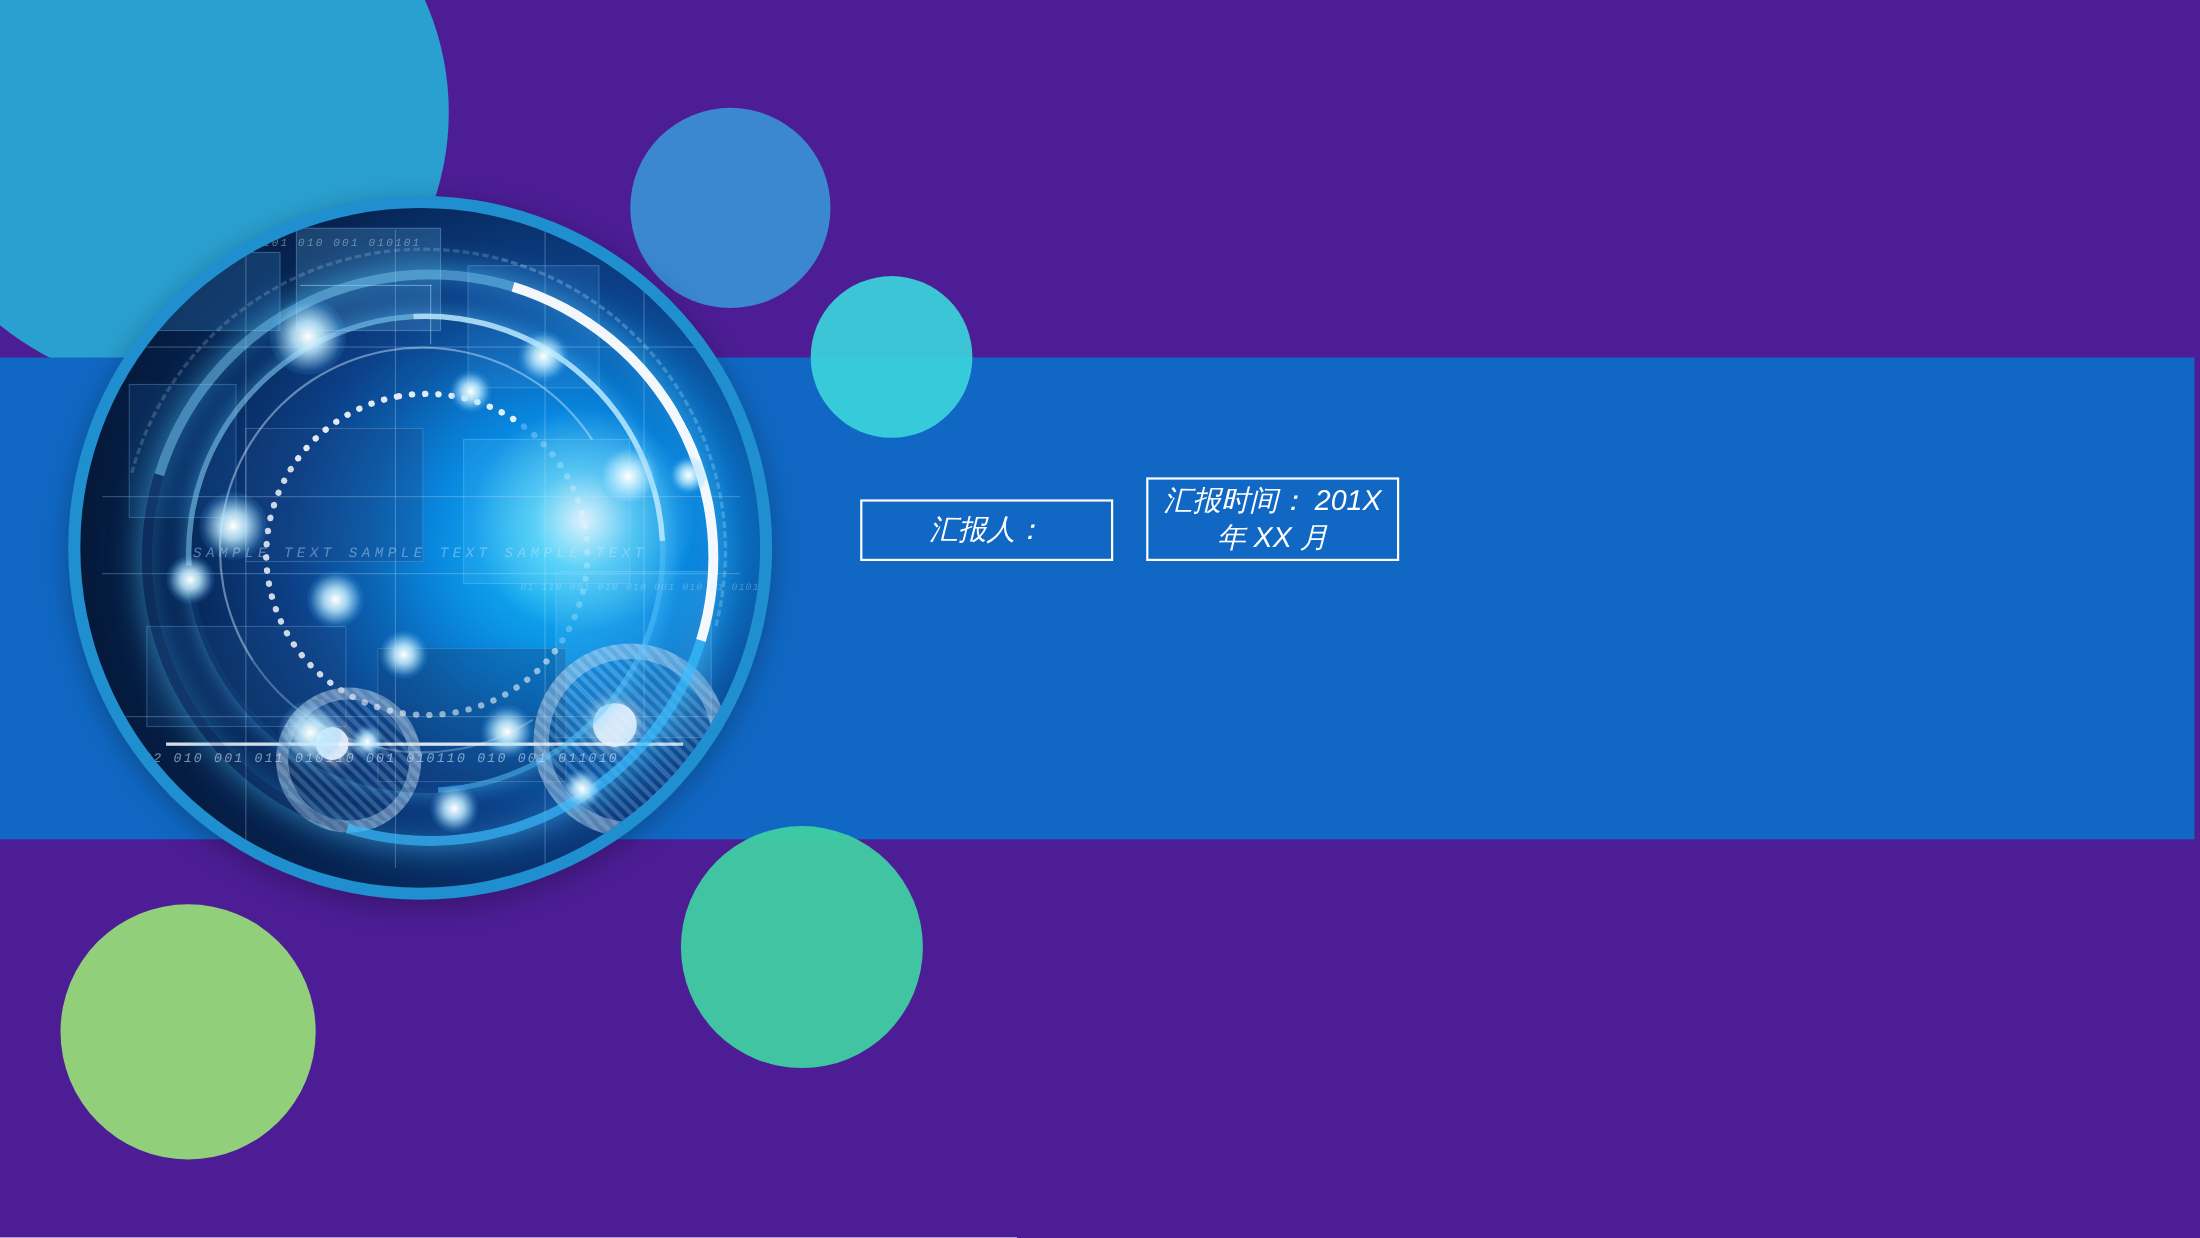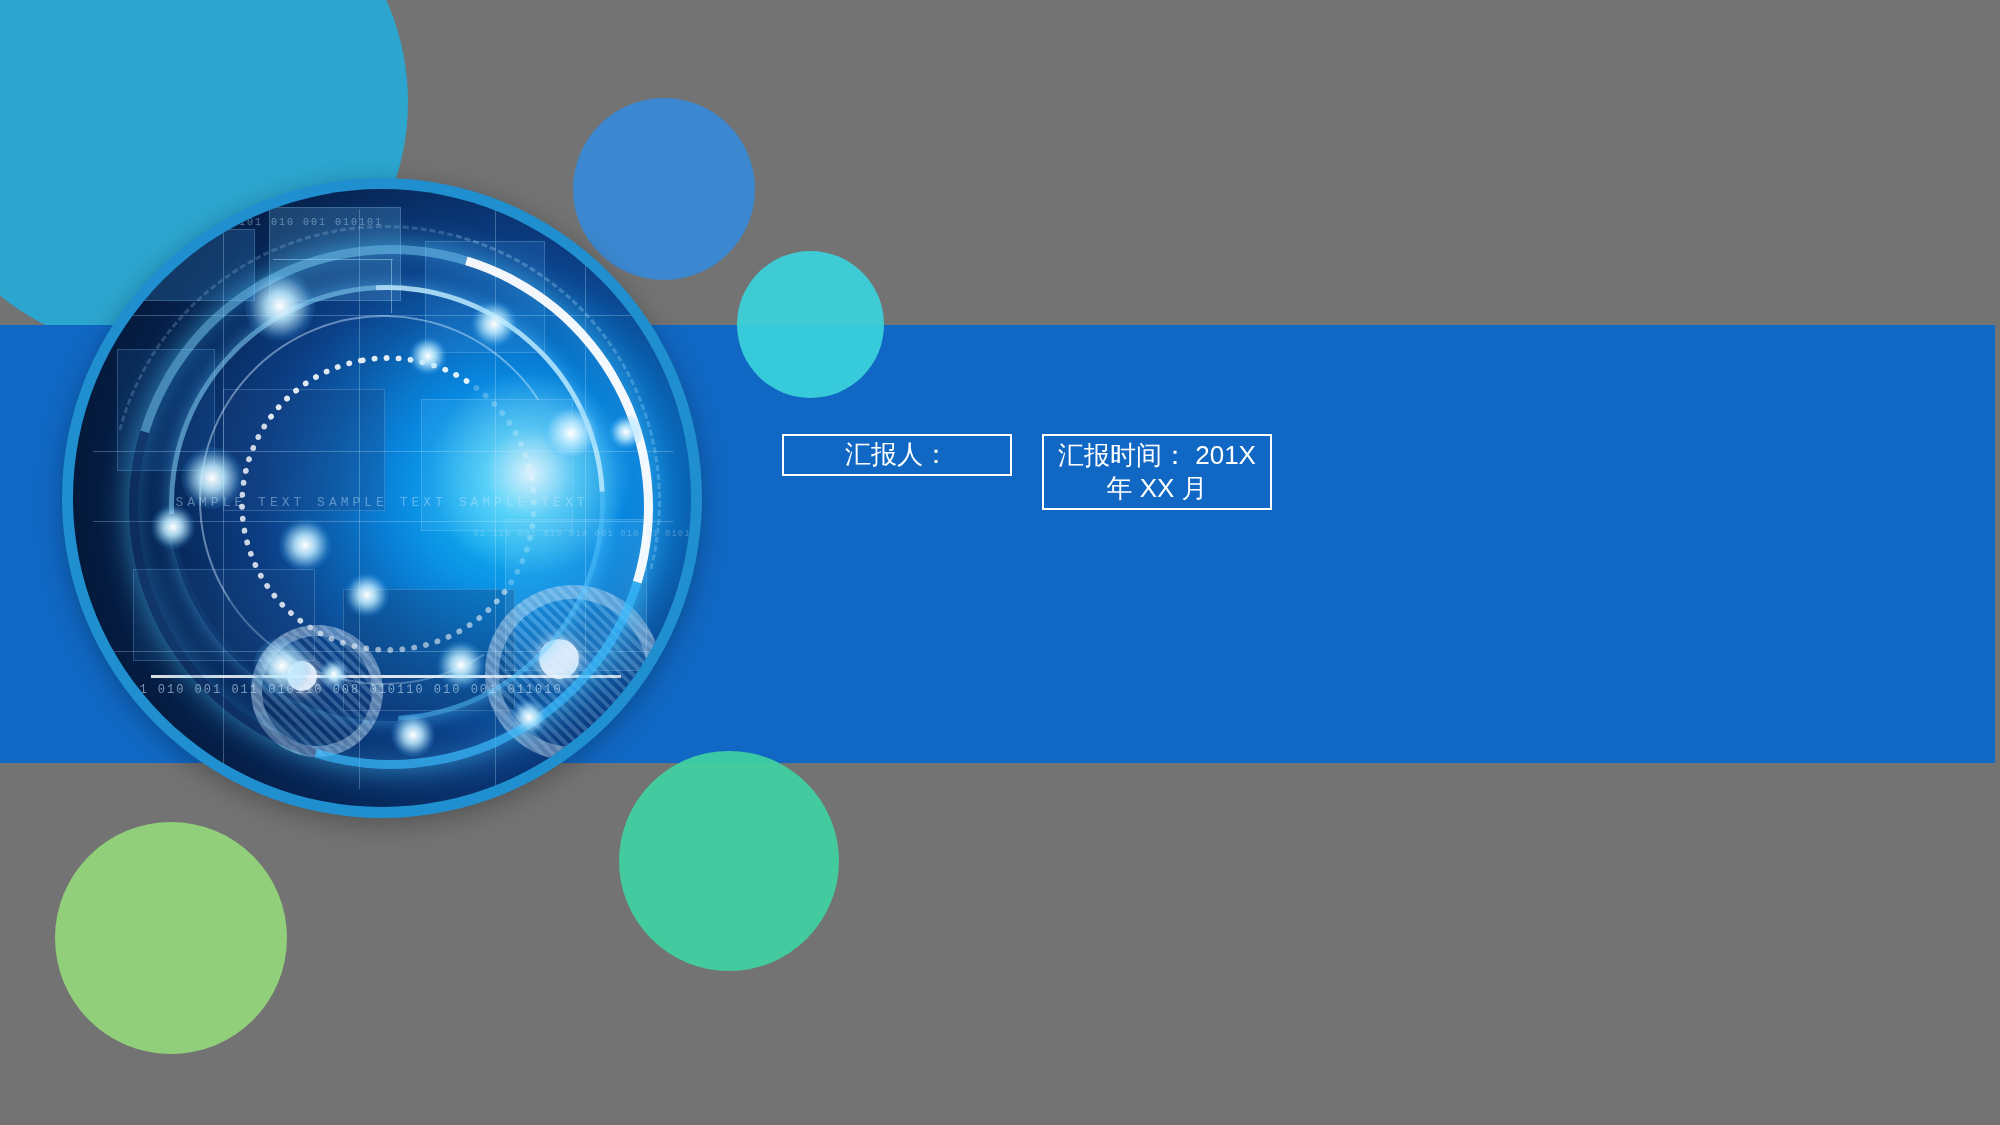--- a/index.html
+++ b/index.html
@@ -5,22 +5,23 @@
   html, body {
     margin: 0;
     padding: 0;
     background: #ffffff;
   }
   #slide {
     position: relative;
     width: 2000px;
     height: 1125px;
     overflow: hidden;
-    background: #737373;
+    background: #4c1d95;
     font-family: "Liberation Sans", "DejaVu Sans", sans-serif;
+    font-style: italic;
   }
 
   
   .deco {
     position: absolute;
     border-radius: 50%;
     pointer-events: none;
   }
   #circle-cyan-large {
     left: -92px;
@@ -256,25 +257,26 @@
     box-sizing: border-box;
     border: 2px solid #ffffff;
     color: #ffffff;
     text-align: center;
     font-size: 26px;
     line-height: 1.28;
     padding: 0 12px;
   }
   #presenter-box {
     width: 230px;
-    height: 42px;
+    height: 56px;
     display: flex;
     align-items: center;
     justify-content: center;
     padding: 0 12px;
+    margin-top: 20px;
   }
   #report-time-box {
     width: 230px;
     min-height: 76px;
     display: flex;
     align-items: center;
     justify-content: center;
   }
 </style>
 </head>
@@ -339,21 +341,21 @@
       <div class="glow" style="left:272px; top:384px; width:44px;  height:44px;"></div>
       <div class="glow" style="left:180px; top:448px; width:58px;  height:58px;"></div>
       <div class="glow" style="left:364px; top:452px; width:48px;  height:48px;"></div>
       <div class="glow" style="left:318px; top:524px; width:44px;  height:44px;"></div>
       <div class="glow" style="left:438px; top:510px; width:36px;  height:36px;"></div>
       <div class="glow" style="left:246px; top:470px; width:30px;  height:30px;"></div>
 
       <div id="hero-binary-top">001 01 010101 010 001 010101</div>
       <div id="hero-text-sub">SAMPLE TEXT SAMPLE TEXT SAMPLE TEXT</div>
       <div id="hero-code-right">01 110 001 010 010 001 010 01 0101010</div>
-      <div id="hero-binary-bottom">001 010 001 011 010110 008 010110 010 001 011010</div>
+      <div id="hero-binary-bottom">002 010 001 011 010110 001 010110 010 001 011010</div>
 
     </div>
   </div>
 
   <div id="text-block">
     <div id="meta-row">
       <div class="meta-box" id="presenter-box">汇报人：</div>
       <div class="meta-box" id="report-time-box">汇报时间： 201X 年 XX 月</div>
     </div>
   </div>

